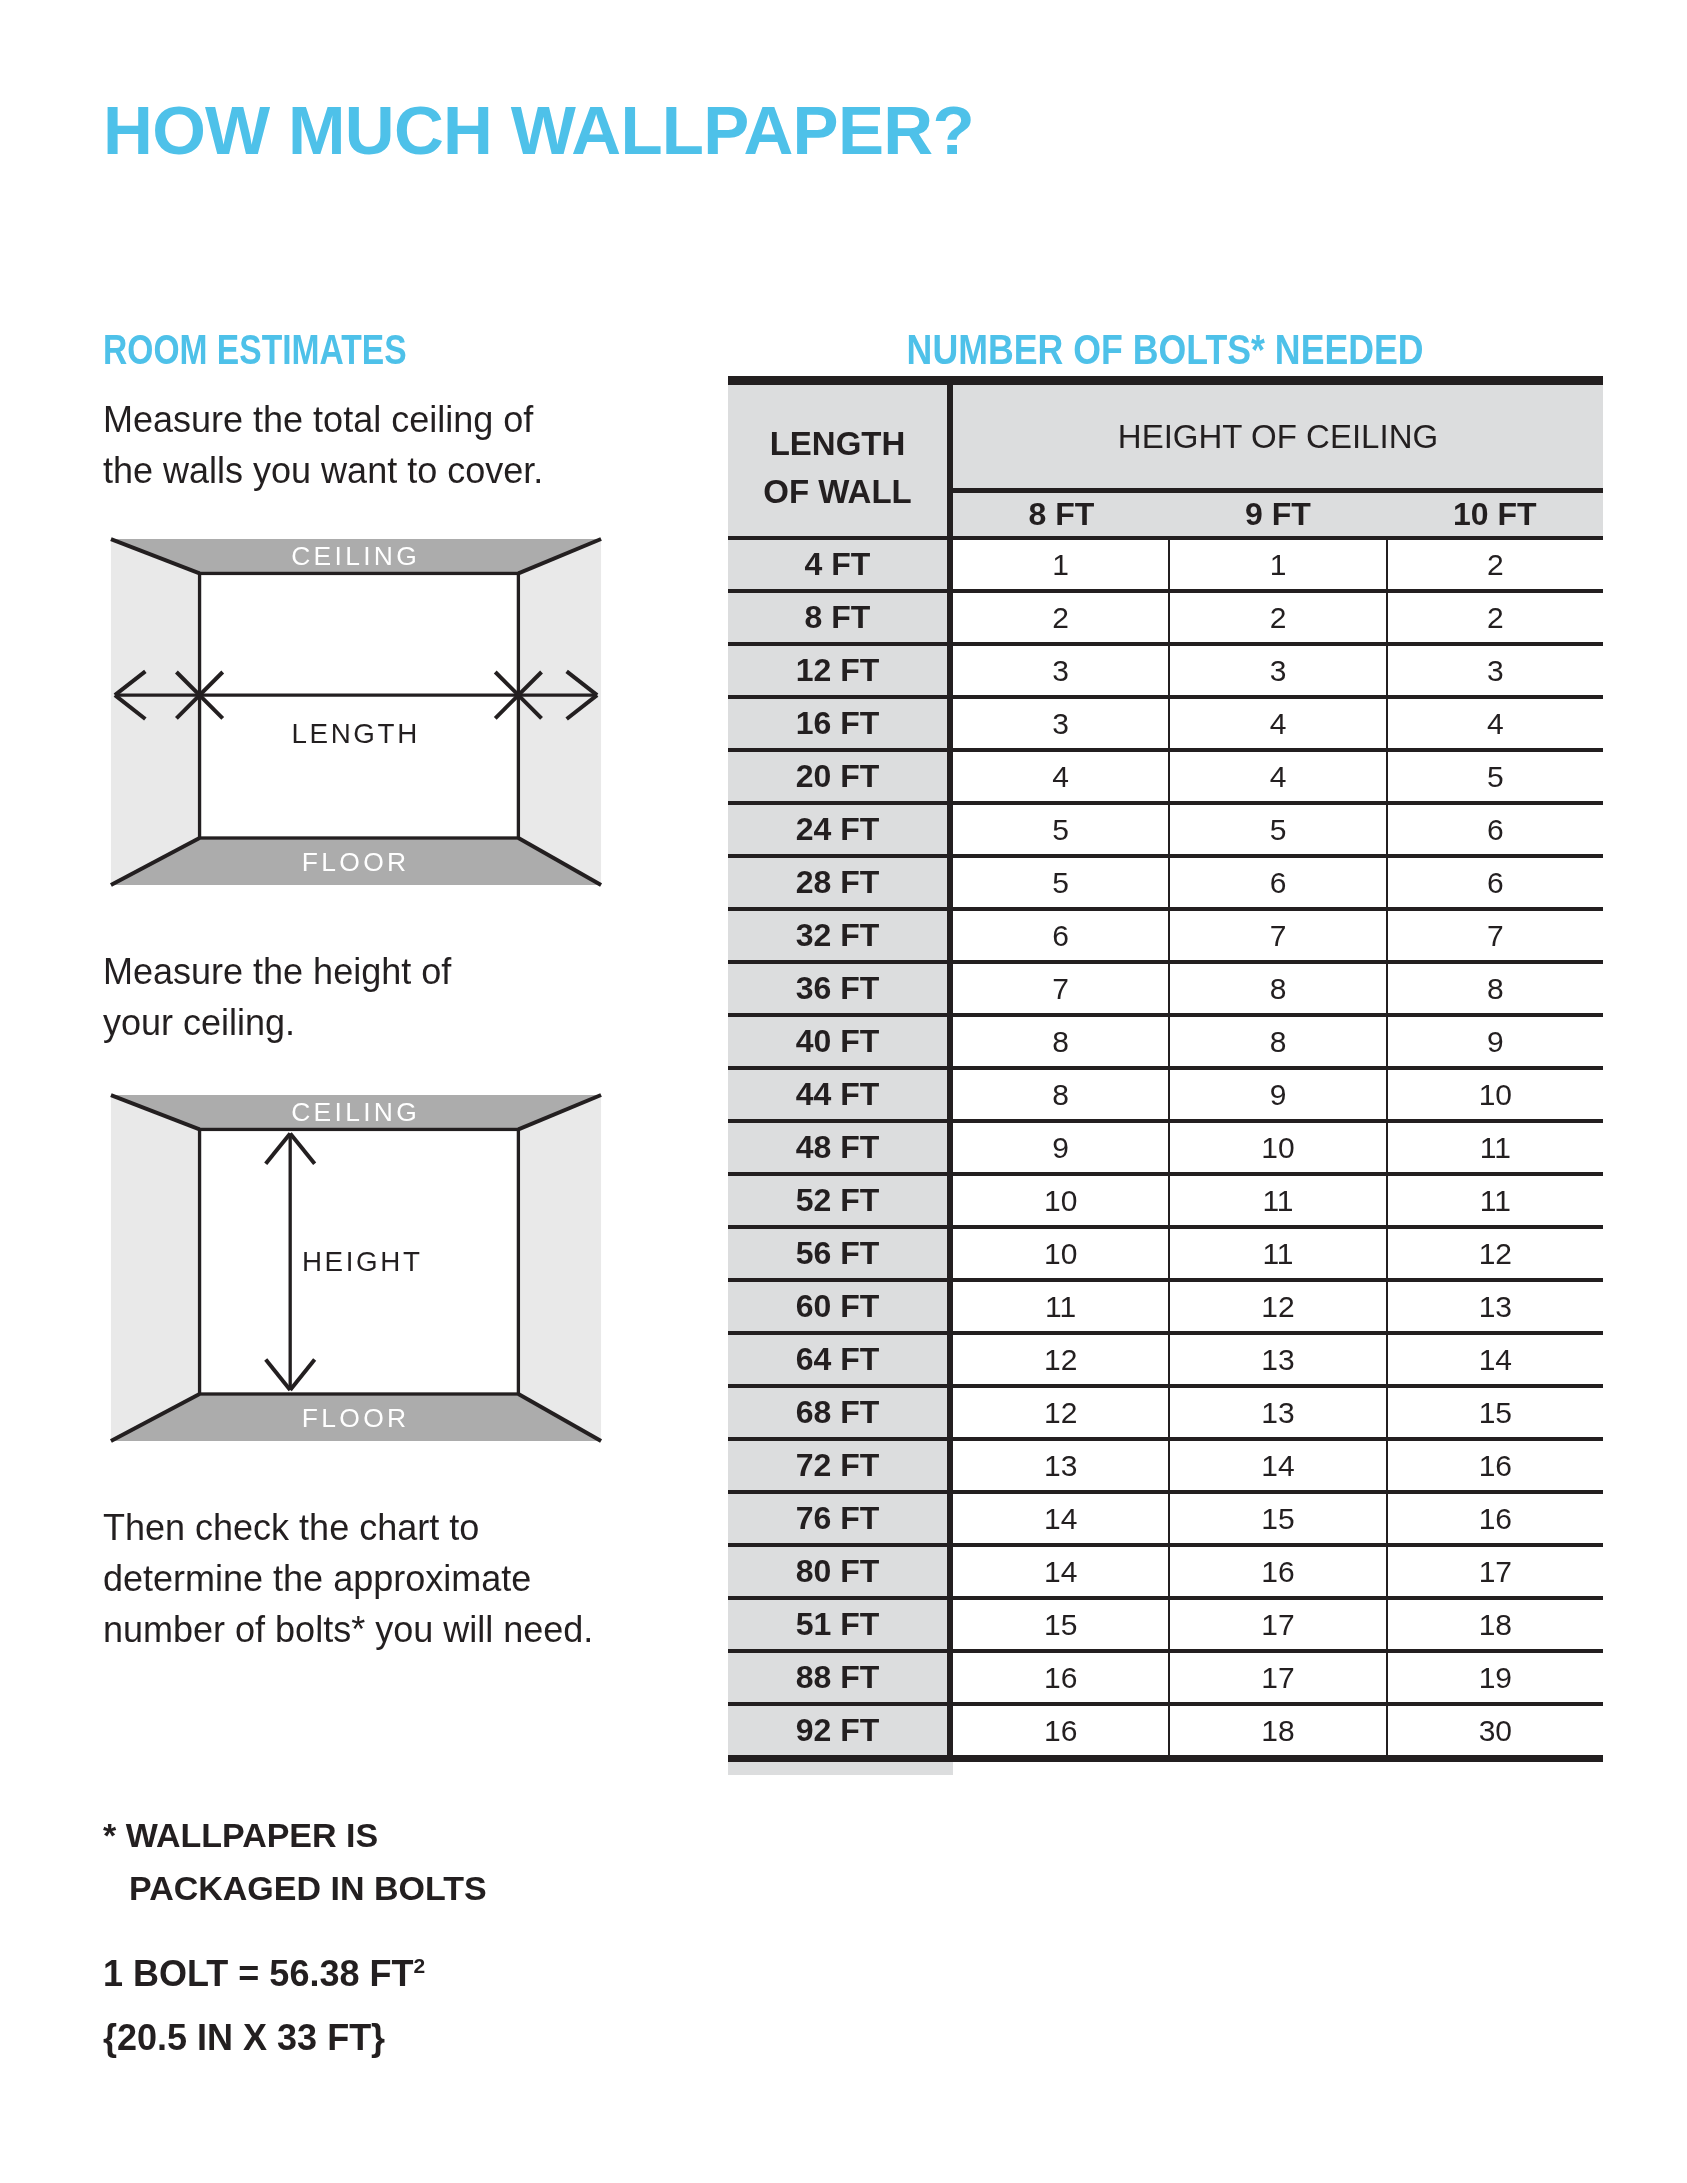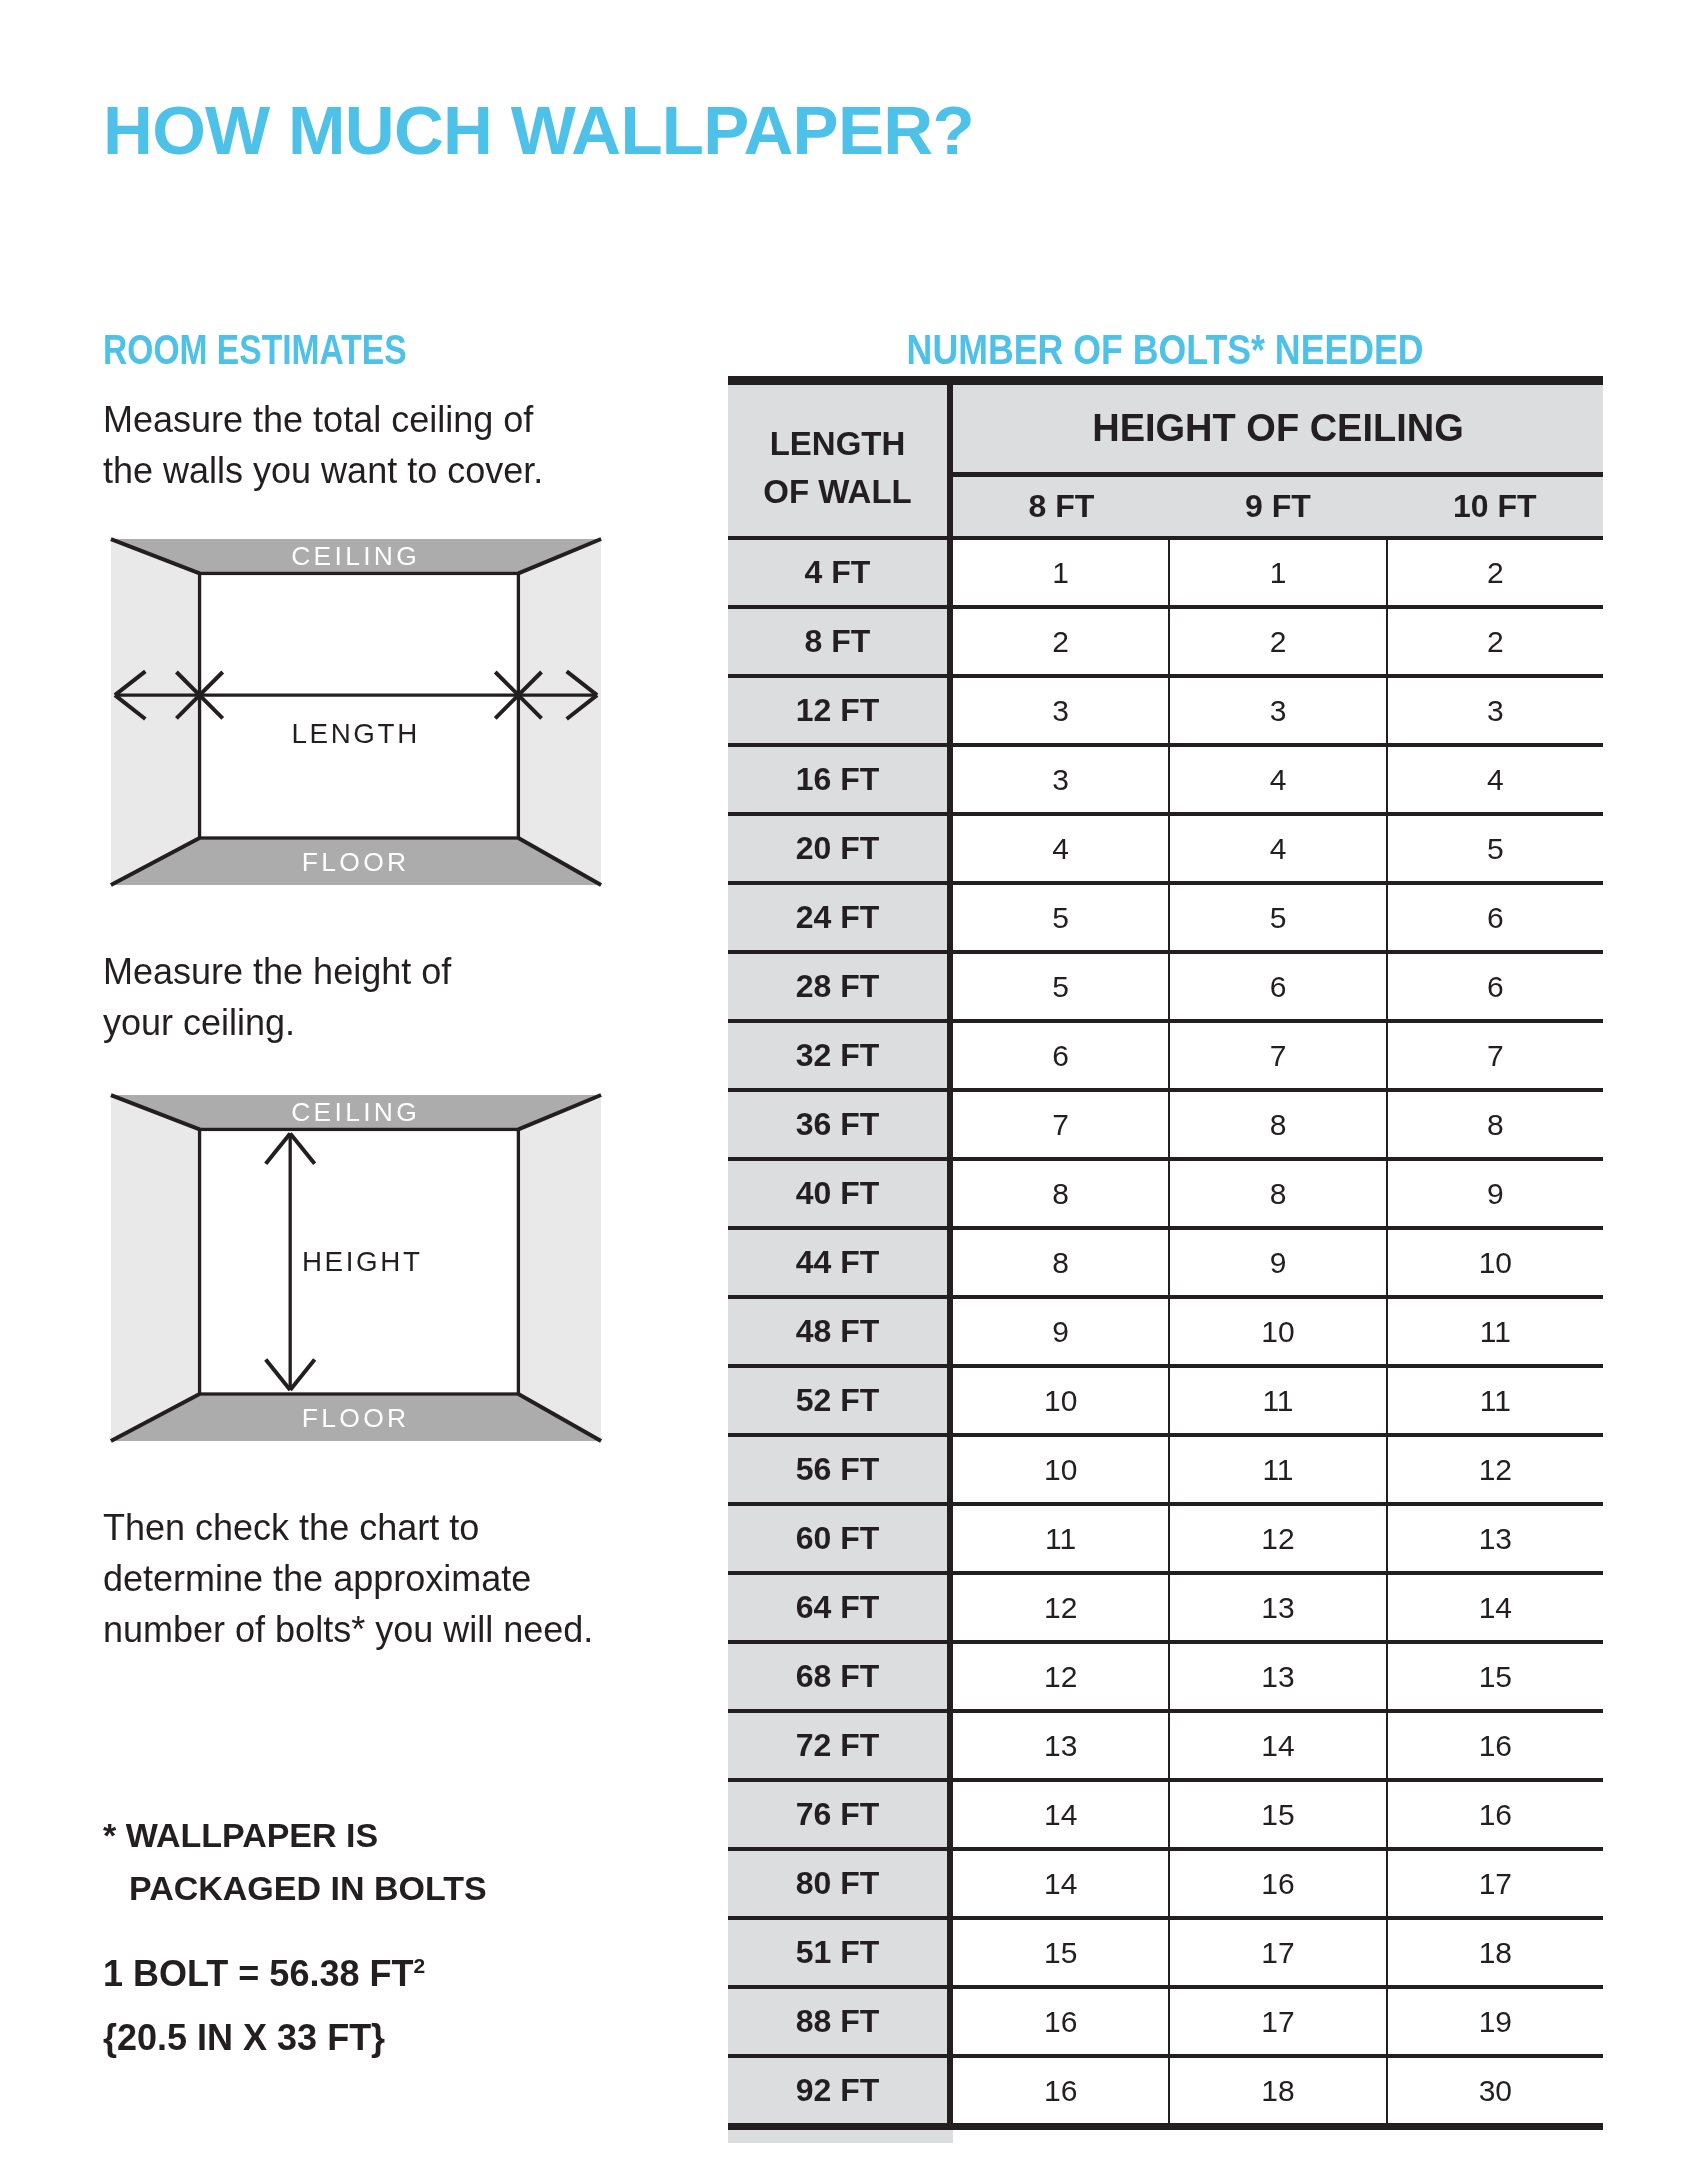--- a/index.html
+++ b/index.html
@@ -40,27 +40,27 @@
   .diagram text{font-family:"Liberation Sans","DejaVu Sans",sans-serif;}
 
   
   .btable{position:absolute;left:728px;top:376px;width:875px;}
   .topbar{height:9.3px;background:var(--ink);}
   .thead{display:flex;height:151px;background:var(--cellgray);}
   .thead-left{width:219px;display:flex;flex-direction:column;justify-content:center;align-items:center;
               transform:translateY(6.6px);font-size:33px;font-weight:bold;line-height:48px;}
   .vdivider{width:6px;background:var(--ink);}
   .thead-right{flex:1;display:flex;flex-direction:column;}
-  .hoc{height:87px;display:flex;align-items:center;justify-content:center;
-       font-size:38px;font-weight:bold;}
+  .hoc{height:103px;display:flex;align-items:center;justify-content:center;
+       font-size:33px;font-weight:normal;}
   .hline{height:4.6px;background:var(--ink);}
   .ftrow{flex:1;display:flex;}
   .ftcell{flex:1;display:flex;align-items:center;justify-content:center;font-size:32px;font-weight:bold;}
 
-  .trow{display:flex;border-top:4.6px solid var(--ink);height:69px;}
+  .trow{display:flex;border-top:4.6px solid var(--ink);height:53px;}
   .tlabel{width:219px;background:var(--cellgray);display:flex;align-items:center;justify-content:center;
           font-size:32px;font-weight:bold;}
   .tcell{flex:1;background:#fff;display:flex;align-items:center;justify-content:center;font-size:30px;}
   .tcell.sep{border-left:2px solid var(--ink);}
   .bottombar{height:6.6px;background:var(--ink);}
   .graystub{width:225px;height:13.2px;background:var(--cellgray);}
 </style>
 </head>
 <body>
 

